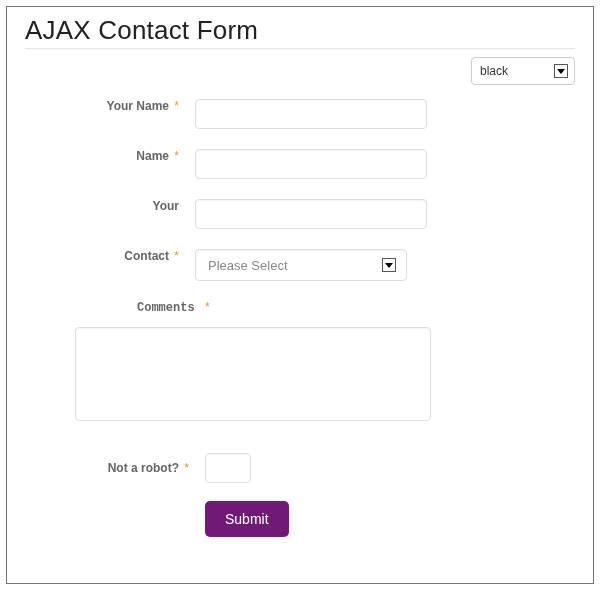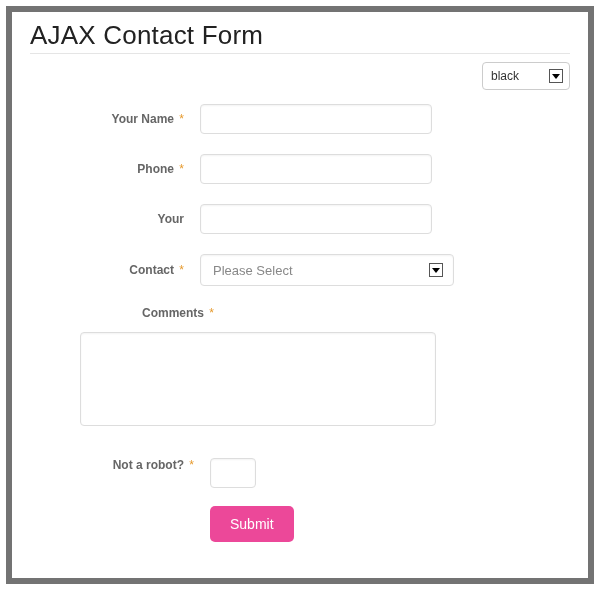--- a/index.html
+++ b/index.html
@@ -6,21 +6,21 @@
   body {
     margin: 0;
     padding: 6px;
     font-family: Arial, Helvetica, sans-serif;
     background: #fff;
     color: #333;
   }
   .panel {
     width: 588px;
     height: 578px;
-    border: 6px solid #737373;
+    border: 1px solid #737373;
     padding: 8px 18px 18px 18px;
     position: relative;
   }
   .title {
     font-size: 26px;
     font-weight: normal;
     color: #222;
     margin: 0 0 2px 0;
     letter-spacing: 0.2px;
   }
@@ -29,21 +29,21 @@
     border-top: 1px solid #e5e5e5;
     margin: 2px 0 8px 0;
   }
   .theme-row {
     display: flex;
     justify-content: flex-end;
     margin-bottom: 14px;
   }
   .select-wrap {
     position: relative;
-    width: 88px;
+    width: 104px;
     height: 28px;
     border: 1px solid #ccc;
     border-radius: 4px;
     background: #fff;
     display: flex;
     align-items: center;
     padding: 0 8px;
     font-size: 12px;
     color: #333;
   }
@@ -61,21 +61,21 @@
   }
   .select-wrap .arrow::after {
     content: "";
     border-left: 4px solid transparent;
     border-right: 4px solid transparent;
     border-top: 5px solid #000;
   }
   .form { margin-left: 20px; }
   .row {
     display: flex;
-    align-items: center;
+    align-items: flex-start;
     margin-bottom: 20px;
   }
   .lbl {
     width: 140px;
     text-align: right;
     font-size: 12px;
     color: #666;
     font-weight: bold;
     padding-right: 6px;
   }
@@ -85,21 +85,21 @@
     width: 232px;
     height: 30px;
     border: 1px solid #ddd;
     border-radius: 4px;
     background: #fff;
     box-shadow: inset 0 1px 2px rgba(0,0,0,0.05);
     padding: 0 8px;
     font-size: 13px;
   }
   .subject-select {
-    width: 254px;
+    width: 212px;
     height: 32px;
     border: 1px solid #ddd;
     border-radius: 4px;
     background: #fff;
     box-shadow: inset 0 1px 2px rgba(0,0,0,0.05);
     padding: 0 12px;
     font-size: 13px;
     color: #888;
     display: flex;
     align-items: center;
@@ -116,21 +116,21 @@
     display: flex;
     align-items: center;
     justify-content: center;
   }
   .subject-select .arrow::after {
     content: "";
     border-left: 4px solid transparent;
     border-right: 4px solid transparent;
     border-top: 5px solid #000;
   }
-  .comments-block { margin-bottom: 32px; }
+  .comments-block { margin-bottom: 32px; font-family: Liberation Mono, monospace; }
   .comments-label {
     font-size: 12px;
     color: #666;
     font-weight: bold;
     margin-left: 92px;
     margin-bottom: 12px;
   }
   textarea.comments {
     display: block;
     width: 356px;
@@ -140,21 +140,21 @@
     background: #fff;
     box-shadow: inset 0 1px 2px rgba(0,0,0,0.05);
     resize: none;
     margin-left: 30px;
     padding: 6px;
     font-size: 13px;
     font-family: inherit;
   }
   .robot-row {
     display: flex;
-    align-items: flex-start;
+    align-items: center;
     margin-top: 18px;
     margin-bottom: 18px;
   }
   .robot-labels {
     width: 150px;
     text-align: right;
     padding-right: 6px;
   }
   .robot-labels .lbl2 {
     font-size: 12px;
@@ -172,21 +172,21 @@
     border: 1px solid #ddd;
     border-radius: 4px;
     background: #fff;
     box-shadow: inset 0 1px 2px rgba(0,0,0,0.05);
     margin-left: 10px;
     text-align: center;
     font-size: 13px;
   }
   .submit-row { margin-left: 160px; }
   .submit-btn {
-    background: #ec4899;
+    background: #701a75;
     color: #fff;
     border: none;
     border-radius: 5px;
     height: 36px;
     padding: 0 20px;
     font-size: 14px;
     cursor: pointer;
   }
 </style>
 </head>
@@ -212,21 +212,21 @@
         <span class="req">*</span>
       </div>
       <div class="ctrl">
         <input class="text-input" type="text" value="" style="">
       </div>
     </div>
 
 
     <div class="row">
       <div class="lbl">
-        <span>Phone</span>
+        <span>Name</span>
         <span class="req">*</span>
       </div>
       <div class="ctrl">
         <input class="text-input" type="text" value="" style="">
       </div>
     </div>
 
     <div class="row">
       <div class="lbl">
         <span>Your</span>

